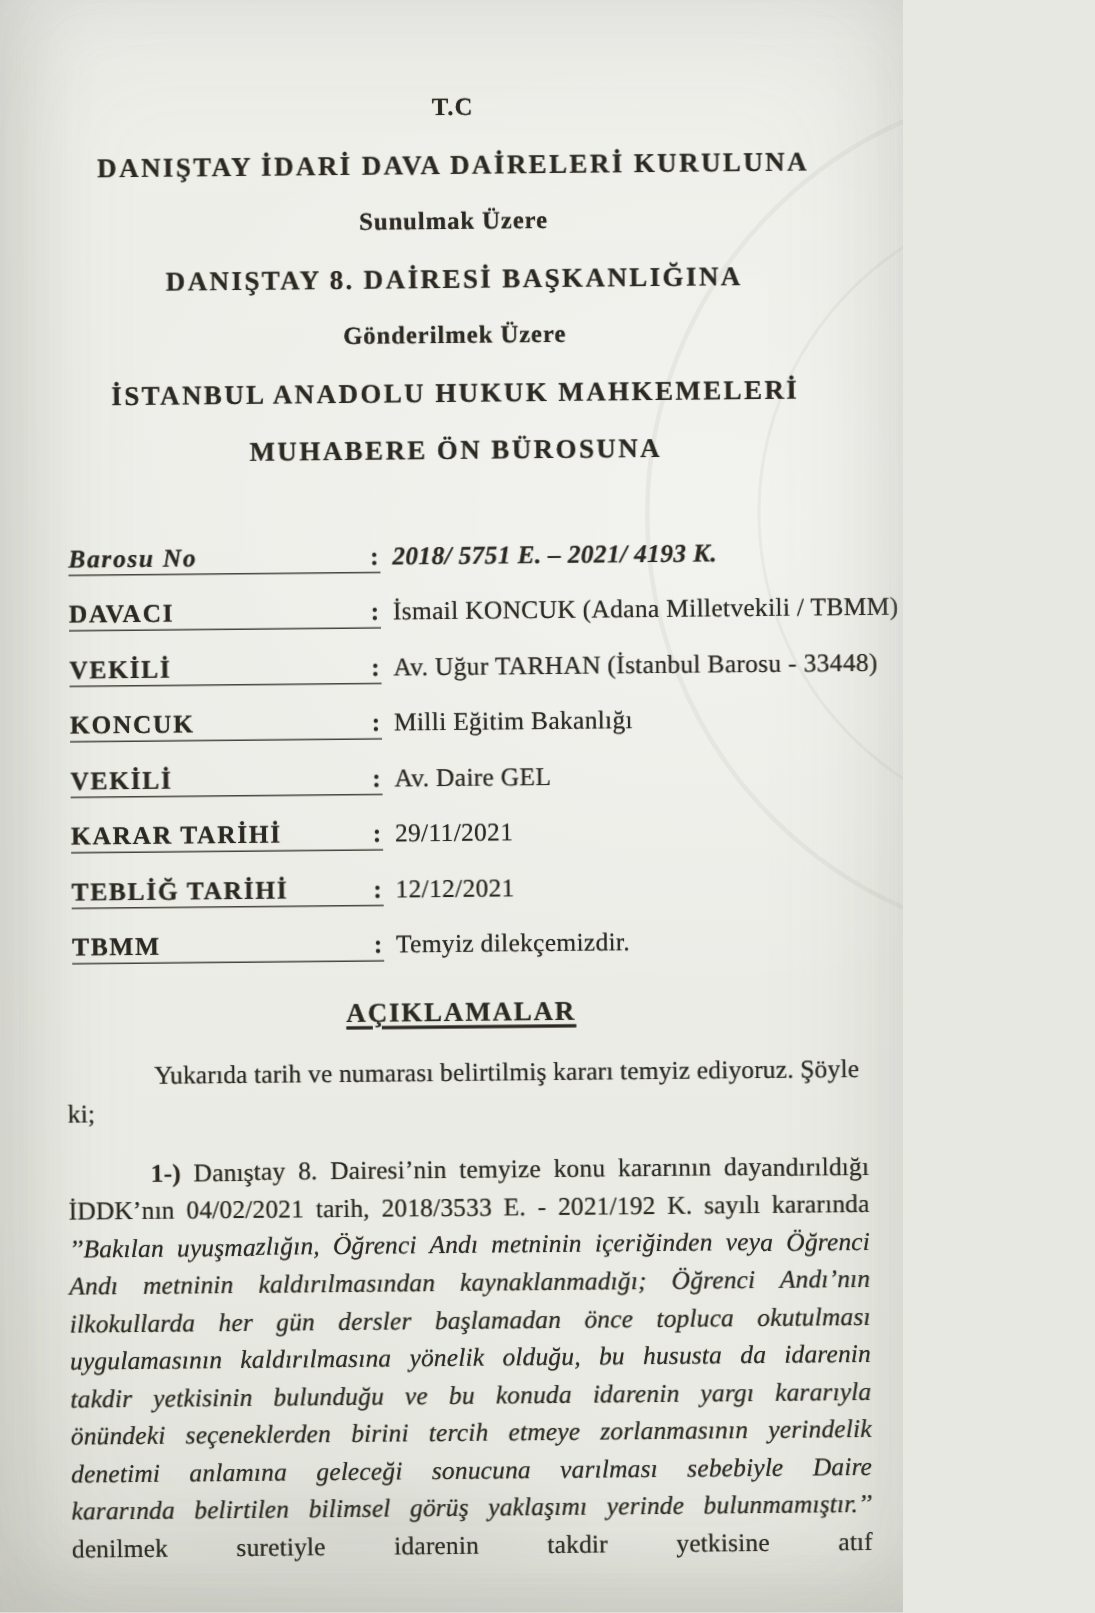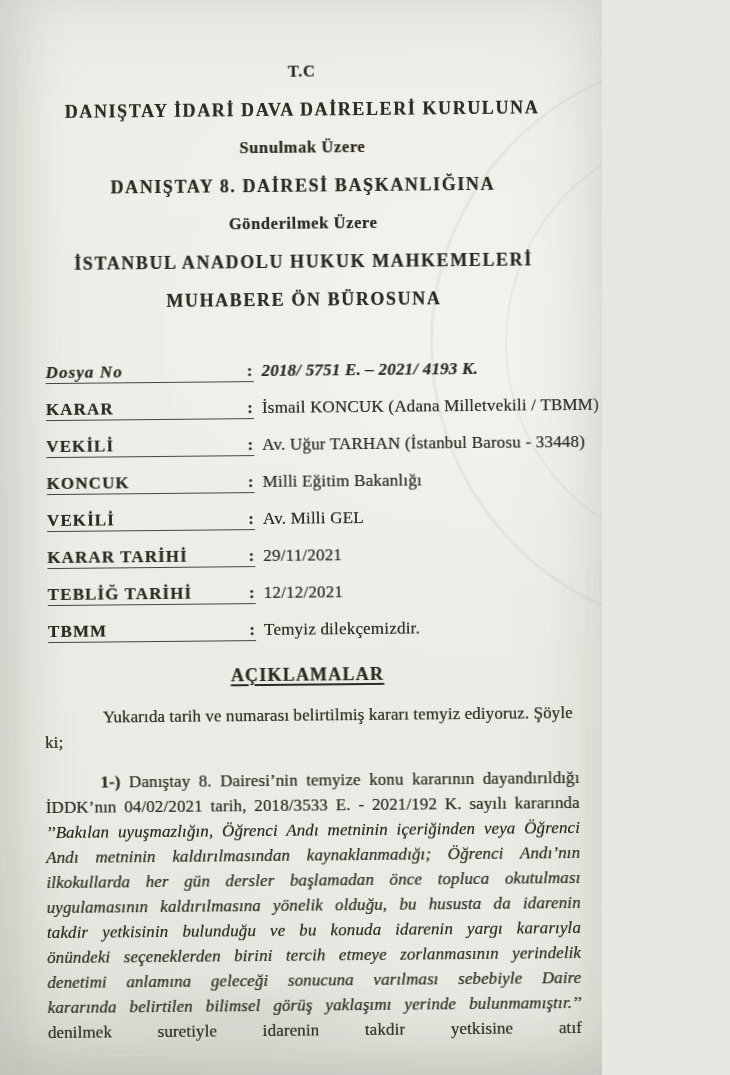--- a/index.html
+++ b/index.html
@@ -123,29 +123,29 @@
       <div class="hline">DANIŞTAY 8. DAİRESİ BAŞKANLIĞINA</div>
       <div class="hline small">Gönderilmek Üzere</div>
       <div class="hline">İSTANBUL ANADOLU HUKUK MAHKEMELERİ</div>
       <div class="hline">MUHABERE ÖN BÜROSUNA</div>
     </div>
 
     <div class="fields">
 
       <div class="frow">
         <span class="flabel italic">
-          <span class="flabel-text">Dosya No</span>
+          <span class="flabel-text">Barosu No</span>
           <span class="fcolon">:</span>
         </span>
         <span class="fvalue bold-italic">2018/ 5751 E. – 2021/ 4193 K.</span>
       </div>
 
       <div class="frow">
         <span class="flabel">
-          <span class="flabel-text">KARAR</span>
+          <span class="flabel-text">DAVACI</span>
           <span class="fcolon">:</span>
         </span>
         <span class="fvalue">İsmail KONCUK (Adana Milletvekili / TBMM)</span>
       </div>
 
       <div class="frow">
         <span class="flabel">
           <span class="flabel-text">VEKİLİ</span>
           <span class="fcolon">:</span>
         </span>
@@ -158,21 +158,21 @@
           <span class="fcolon">:</span>
         </span>
         <span class="fvalue">Milli Eğitim Bakanlığı</span>
       </div>
 
       <div class="frow">
         <span class="flabel">
           <span class="flabel-text">VEKİLİ</span>
           <span class="fcolon">:</span>
         </span>
-        <span class="fvalue">Av. Milli GEL</span>
+        <span class="fvalue">Av. Daire GEL</span>
       </div>
 
       <div class="frow">
         <span class="flabel">
           <span class="flabel-text">KARAR TARİHİ</span>
           <span class="fcolon">:</span>
         </span>
         <span class="fvalue">29/11/2021</span>
       </div>
 

